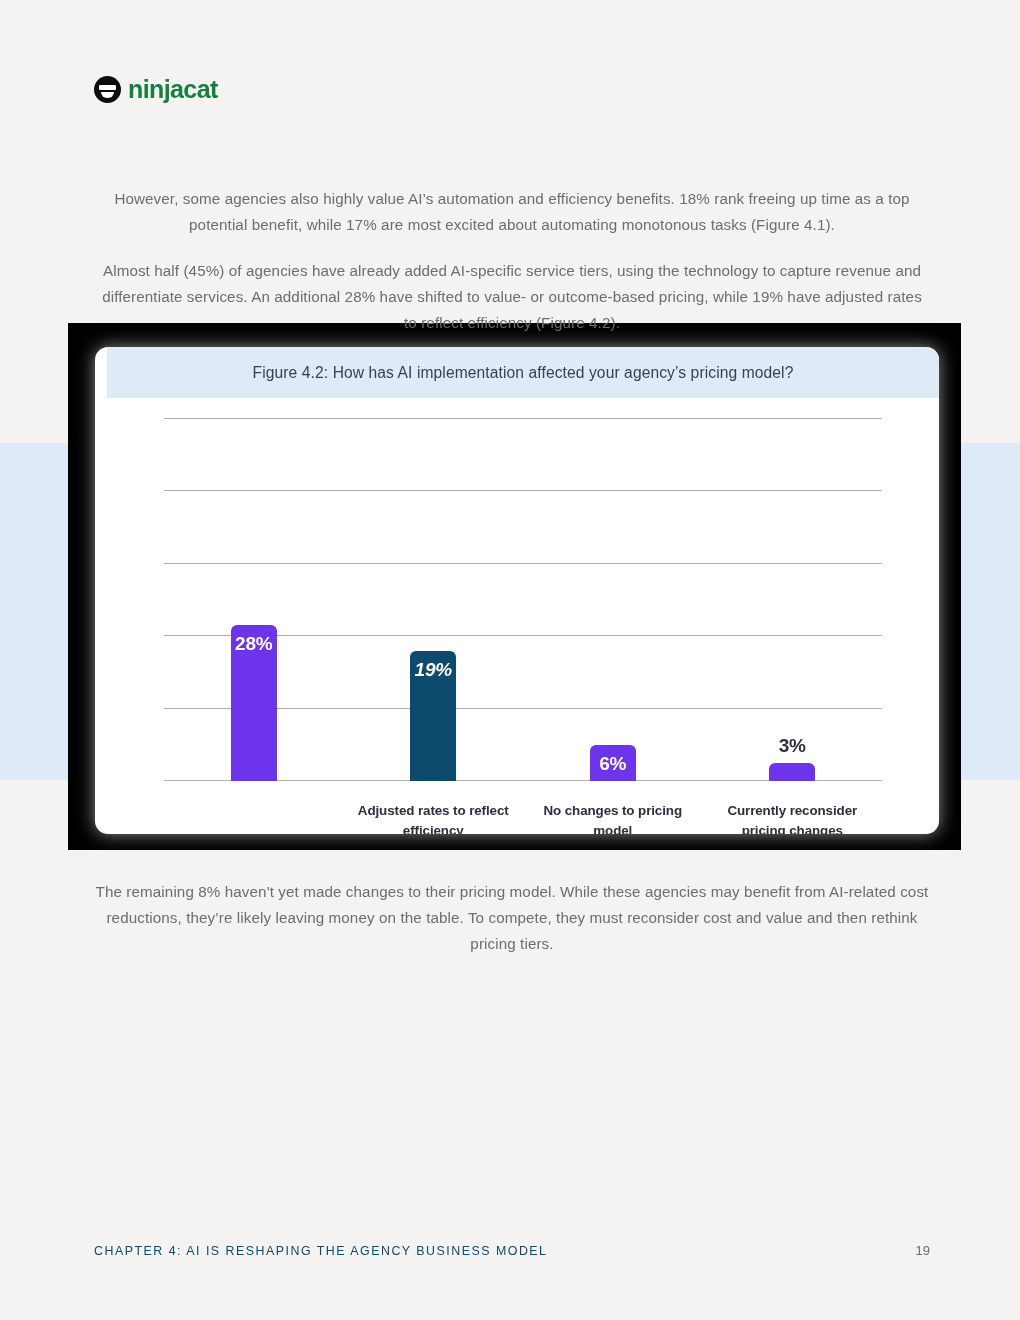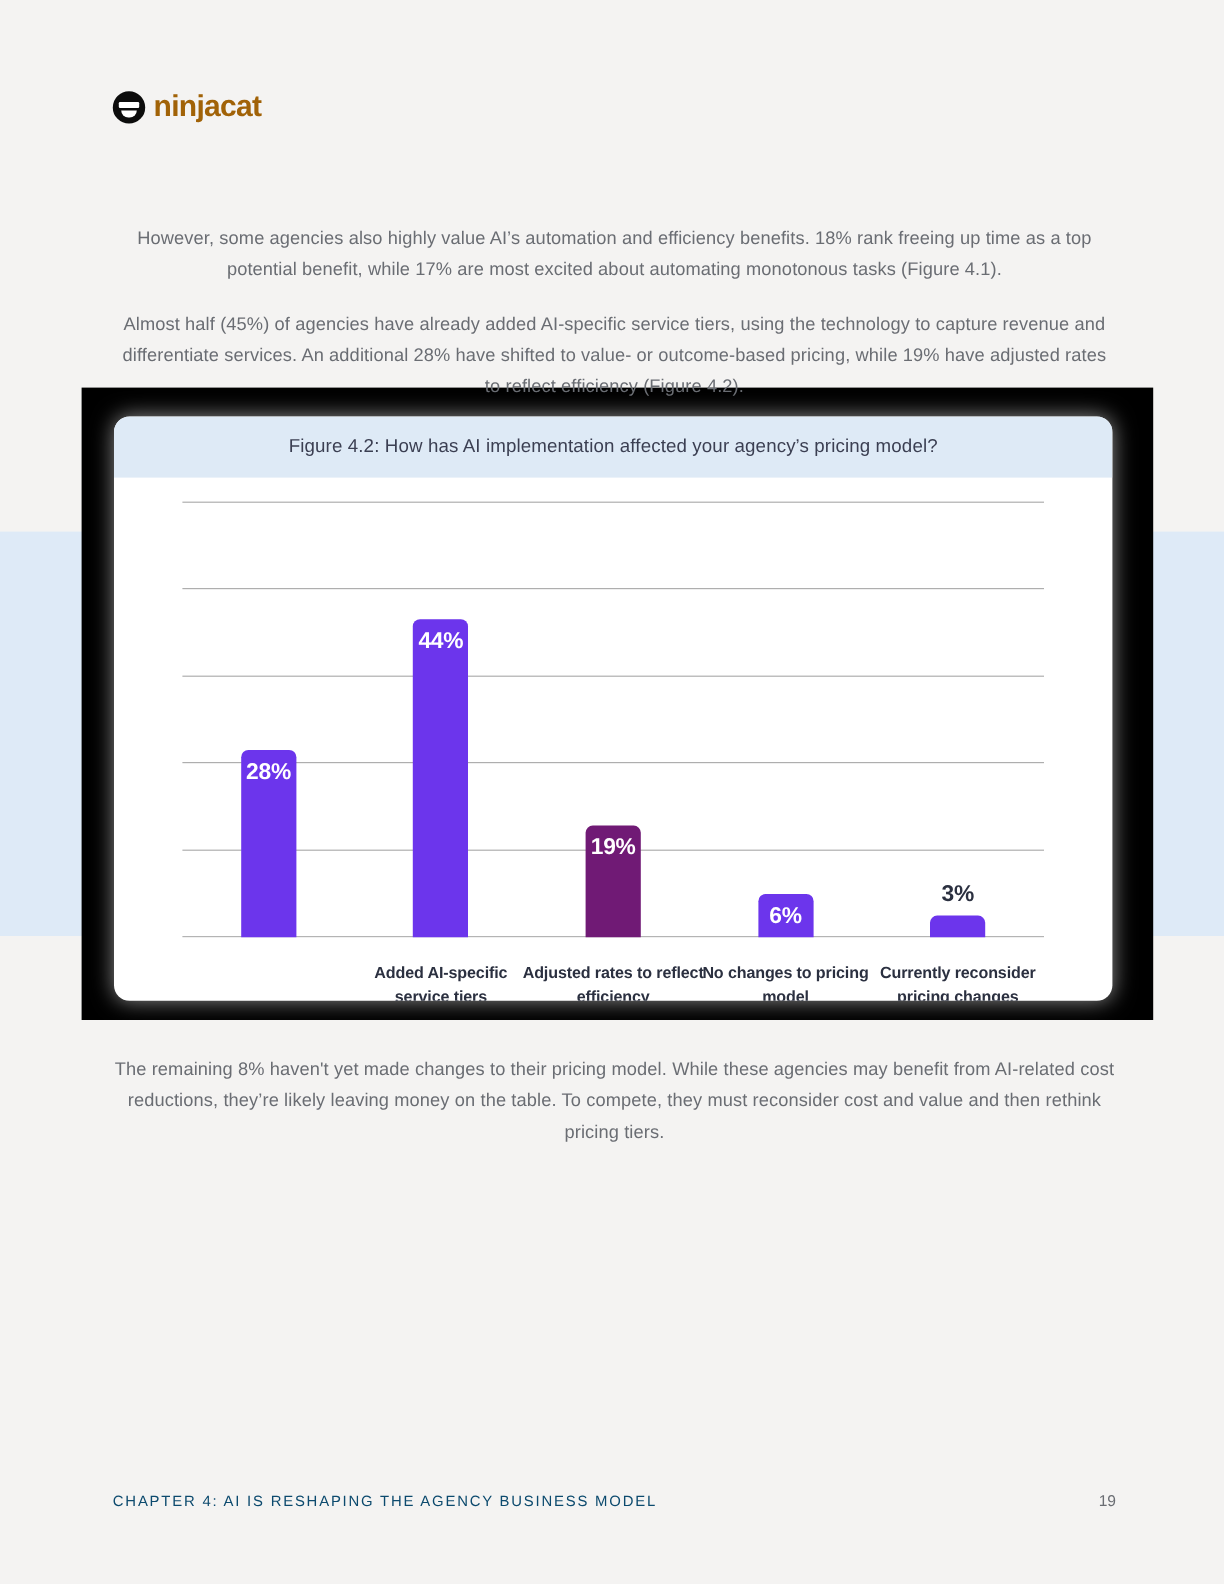--- a/index.html
+++ b/index.html
@@ -60,21 +60,21 @@
     left: 7px;
     top: 15.5px;
     width: 13px;
     height: 6px;
     background: #ffffff;
     border-radius: 0 0 7px 7px;
   }
   .logo-text {
     font-size: 25px;
     font-weight: 700;
-    color: #a16207;
+    color: #15803d;
     letter-spacing: -0.6px;
     line-height: 1;
   }
 
   
   .para {
     position: absolute;
     left: 94px;
     width: 836px;
     font-size: 15.2px;
@@ -102,20 +102,21 @@
     position: absolute;
     left: 95px;
     top: 347px;
     width: 832px;
     height: 487px;
     background: #ffffff;
     border-radius: 13px;
     overflow: hidden;
     z-index: 3;
     box-shadow: 0 0 18px rgba(255,255,255,0.55);
+    padding-left: 12px;
   }
   .chart-header {
     height: 51px;
     background: #deeaf6;
     display: flex;
     align-items: center;
     justify-content: center;
   }
   .chart-title {
     font-size: 15.6px;
@@ -247,27 +248,21 @@
         <div class="gridline" style="bottom: 125.4px;"></div>
         <div class="gridline base" style="bottom: 53px;"></div>
       </div>
     <div class="bars">
         <div class="bar-slot">
           <div class="bar" style="height: 156px; background: rgb(108, 53, 236);">
             <div class="bar-value inside">28%</div>
           </div>
         </div>
         <div class="bar-slot">
-          <div class="bar" style="height: 265.467px; background: rgb(108, 53, 236);">
-            <div class="bar-value inside">44%</div>
-          </div>
-          <div class="cat-label">Added AI-specific service tiers</div>
-        </div>
-        <div class="bar-slot">
-          <div class="bar" style="height: 93px; background: #701a75;">
+          <div class="bar" style="height: 130px; background: #0c4a6e; font-style: italic;">
             <div class="bar-value inside">19%</div>
           </div>
           <div class="cat-label">Adjusted rates to reflect efficiency</div>
         </div>
         <div class="bar-slot">
           <div class="bar" style="height: 36.2px; background: rgb(108, 53, 236);">
             <div class="bar-value inside">6%</div>
           </div>
           <div class="cat-label">No changes to pricing model</div>
         </div>

